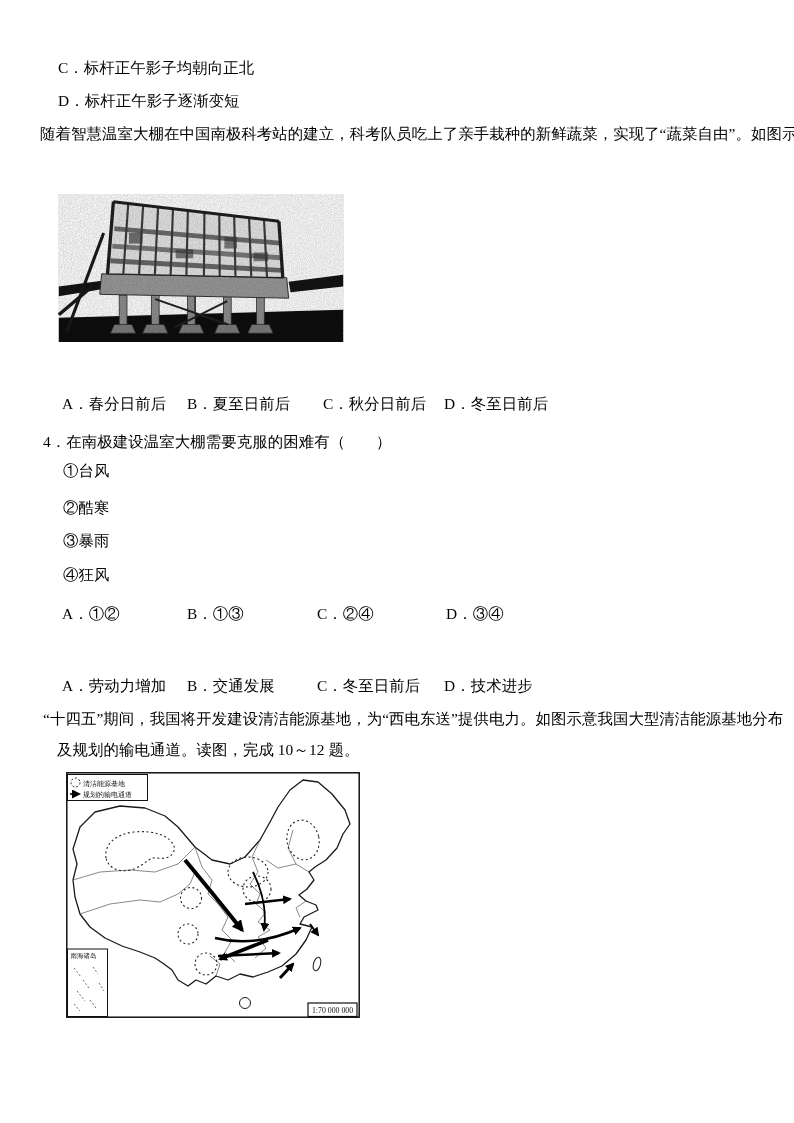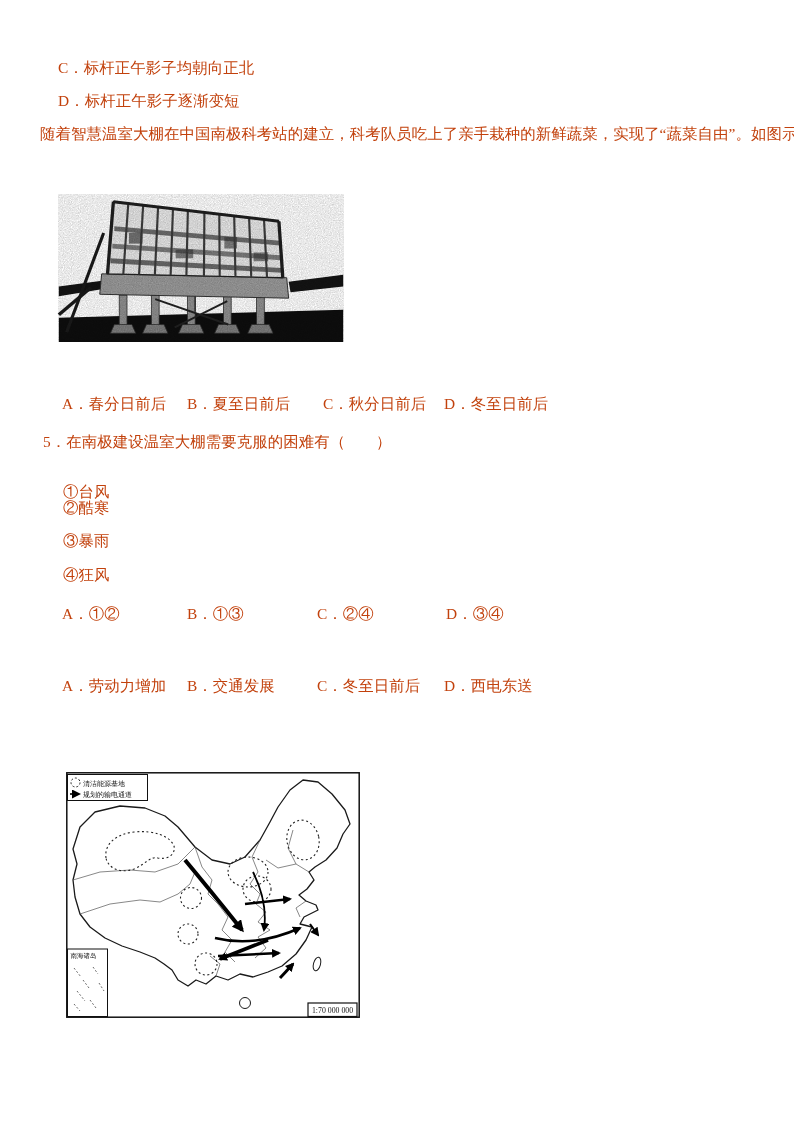--- a/index.html
+++ b/index.html
@@ -2,21 +2,21 @@
 <html><head>
 <meta charset="utf-8">
 <style>
   html,body{margin:0;padding:0;background:#e8e8e8;}
   .page{
     position:relative;
     width:794px;height:1123px;
     margin:0 auto;
     background:#ffffff;
     font-family:"Liberation Serif","DejaVu Serif",serif;
-    color:#c2410c;
+    color:#000000;
     overflow:hidden;
   }
   .t{
     position:absolute;
     font-size:15.4px;
     line-height:17px;
     white-space:pre;
     letter-spacing:0.1px;
   }
   svg{position:absolute;}
@@ -93,35 +93,37 @@
     <line x1="56" y1="8" x2="226" y2="28" stroke="#1f1f1f" stroke-width="3"></line>
 
     <rect width="292" height="152" filter="url(#grain)" opacity="0.18"></rect>
   </svg>
 
   <div class="t" style="left:62px;top:395px">A．春分日前后</div>
   <div class="t" style="left:187px;top:395px">B．夏至日前后</div>
   <div class="t" style="left:323px;top:395px">C．秋分日前后</div>
   <div class="t" style="left:444px;top:395px">D．冬至日前后</div>
 
-  <div class="t" style="left:43px;top:433px">5．在南极建设温室大棚需要克服的困难有（　　）</div>
-  <div class="t" style="left:63px;top:483px">①台风</div>
+  <div class="t" style="left:43px;top:433px">4．在南极建设温室大棚需要克服的困难有（　　）</div>
+  <div class="t" style="left:63px;top:462px">①台风</div>
   <div class="t" style="left:63px;top:499px">②酷寒</div>
   <div class="t" style="left:63px;top:532px">③暴雨</div>
   <div class="t" style="left:63px;top:566px">④狂风</div>
   <div class="t" style="left:62px;top:605px">A．①②</div>
   <div class="t" style="left:187px;top:605px">B．①③</div>
   <div class="t" style="left:317px;top:605px">C．②④</div>
   <div class="t" style="left:446px;top:605px">D．③④</div>
 
   <div class="t" style="left:62px;top:677px">A．劳动力增加</div>
   <div class="t" style="left:187px;top:677px">B．交通发展</div>
   <div class="t" style="left:317px;top:677px">C．冬至日前后</div>
-  <div class="t" style="left:444px;top:677px">D．西电东送</div>
+  <div class="t" style="left:444px;top:677px">D．技术进步</div>
 
+  <div class="t" style="left:43px;top:710px">“十四五”期间，我国将开发建设清洁能源基地，为“西电东送”提供电力。如图示意我国大型清洁能源基地分布</div>
+  <div class="t" style="left:57px;top:741px">及规划的输电通道。读图，完成 10～12 题。</div>
 
   <svg style="left:66px;top:772px" width="294" height="246" viewBox="0 0 294 246">
     <defs>
       <marker id="ah8" markerUnits="userSpaceOnUse" markerWidth="9" markerHeight="9" refX="7" refY="4.5" orient="auto">
         <path d="M0,0 L9,4.5 L0,9 Z" fill="#000"></path>
       </marker>
       <marker id="ah11" markerUnits="userSpaceOnUse" markerWidth="12" markerHeight="12" refX="9" refY="6" orient="auto">
         <path d="M0,0 L12,6 L0,12 Z" fill="#000"></path>
       </marker>
     </defs>

